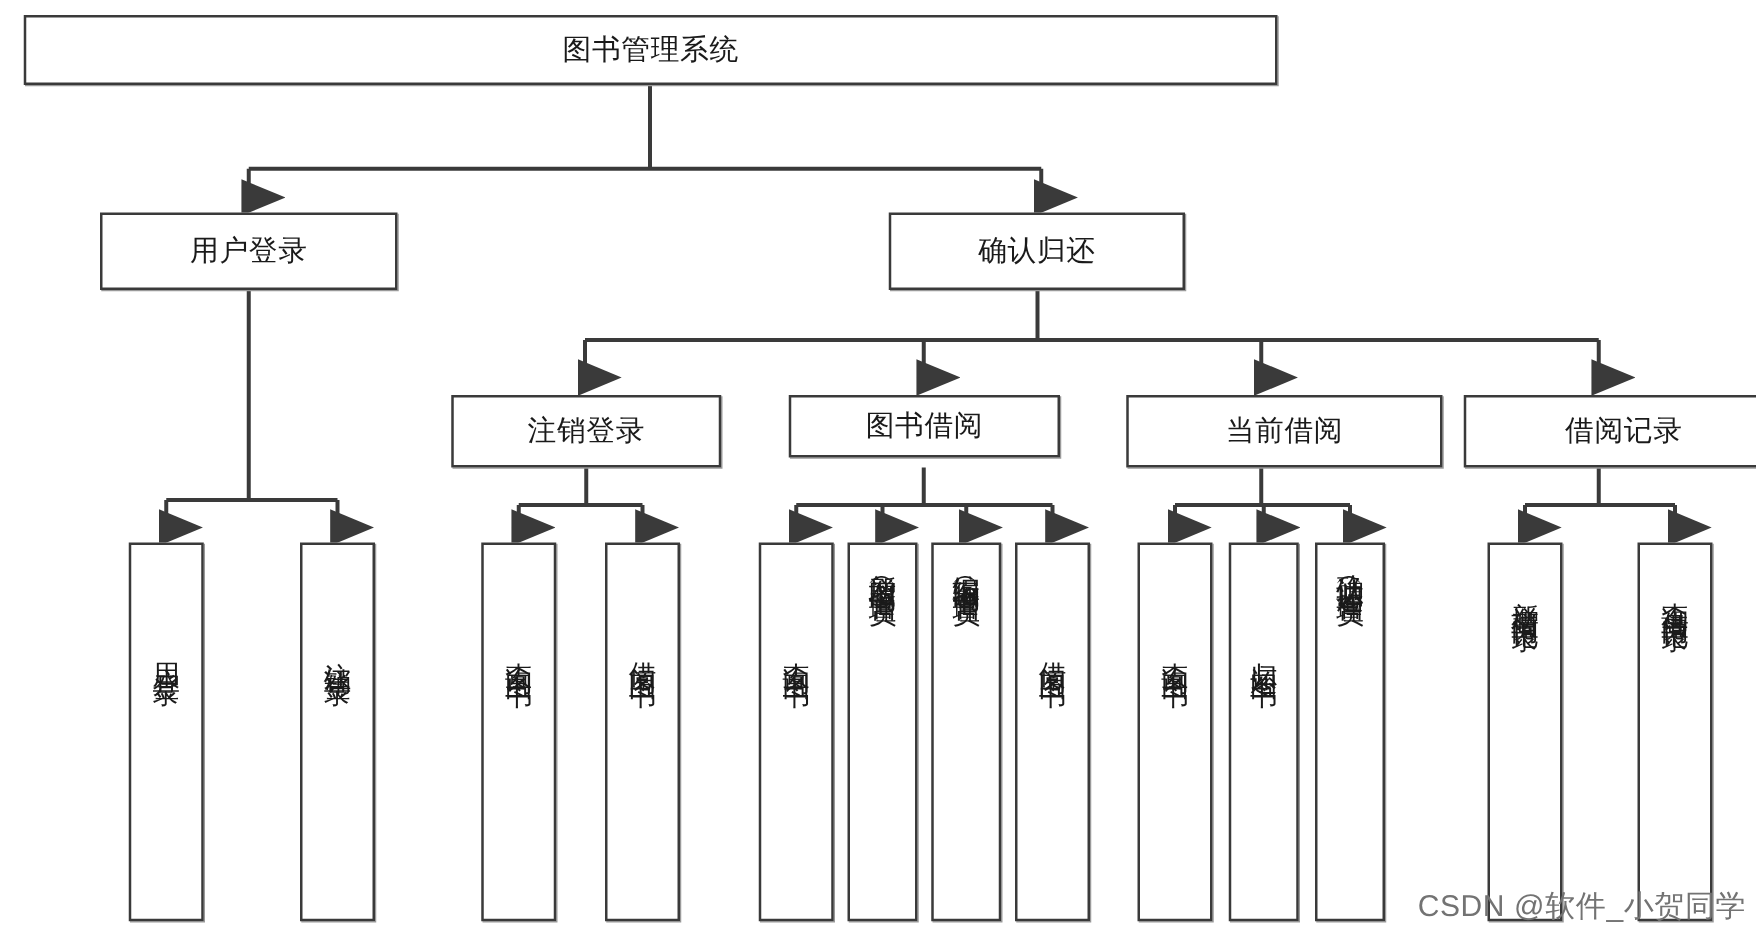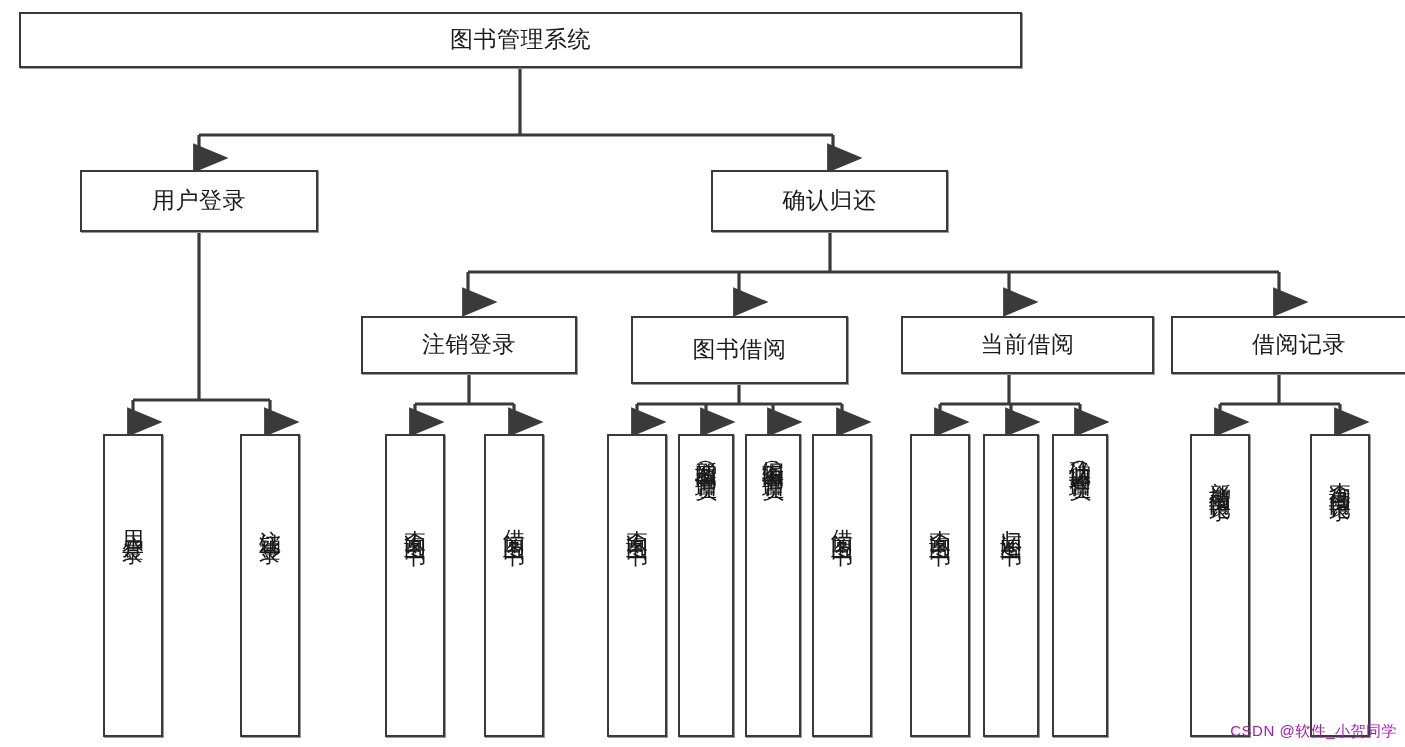--- a/index.html
+++ b/index.html
@@ -59,22 +59,22 @@
     left: 0;
     top: 0;
     width: 1405px;
     height: 747px;
     pointer-events: none;
   }
   #watermark {
     position: absolute;
     right: 8px;
     bottom: 6px;
-    font-size: 15px;
-    color: #a21caf;
+    font-size: 24px;
+    color: #737373;
     white-space: nowrap;
     letter-spacing: 0.5px;
   }
 </style>
 </head>
 <body>
 
 <div id="diagram-root">
 
   <svg id="edges" viewBox="0 0 1405 747" xmlns="http://www.w3.org/2000/svg">
@@ -134,21 +134,21 @@
   <div class="node-box" style="left:80px; top:170px; width:238px; height:62px;">
     <span class="node-label-h">用户登录</span>
   </div>
   <div class="node-box" style="left:711px; top:170px; width:237px; height:62px;">
     <span class="node-label-h">确认归还</span>
   </div>
 
   <div class="node-box" style="left:361px; top:316px; width:216px; height:58px;">
     <span class="node-label-h">注销登录</span>
   </div>
-  <div class="node-box" style="left:631px; top:316px; width:217px; height:68px;">
+  <div class="node-box" style="left:631px; top:316px; width:217px; height:50px;">
     <span class="node-label-h">图书借阅</span>
   </div>
   <div class="node-box" style="left:901px; top:316px; width:253px; height:58px;">
     <span class="node-label-h">当前借阅</span>
   </div>
   <div class="node-box" style="left:1171px; top:316px; width:256px; height:58px;">
     <span class="node-label-h">借阅记录</span>
   </div>
 
   <div class="node-box leaf-box" style="left:103px; top:434px; width:60px; height:303px;">

